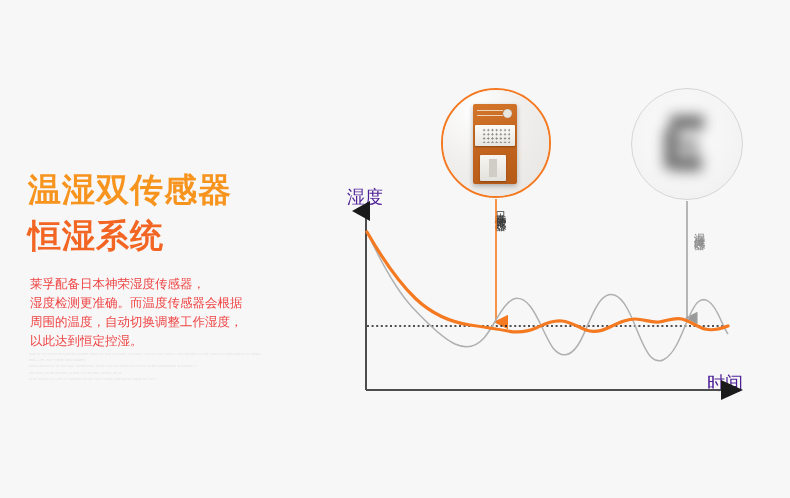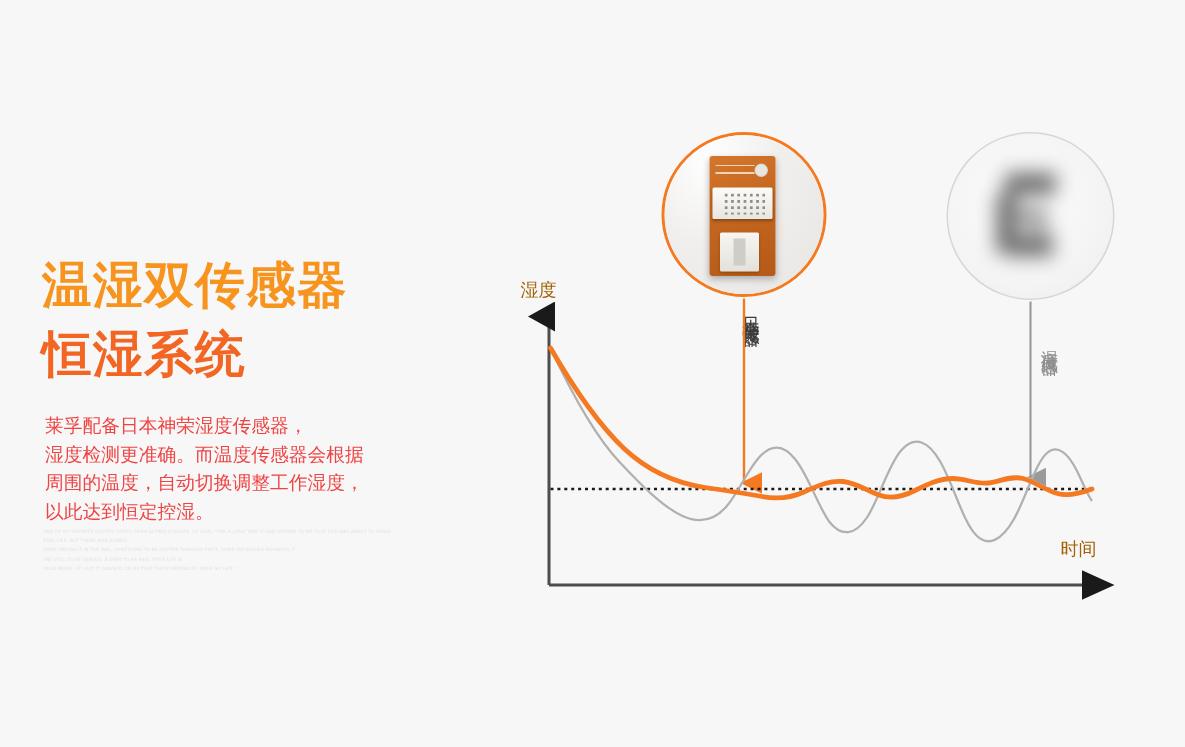--- a/index.html
+++ b/index.html
@@ -39,26 +39,26 @@
     font-size:2.9px;
     line-height:6.2px;
     color:#e2e2e2;
     white-space:pre-line;
     letter-spacing:0.12px;
   }
 
   
   .axis-label {
     position:absolute;
-    font-size:12px;
-    color:#a16207;
+    font-size:18px;
+    color:#4c1d95;
     white-space:nowrap;
   }
   .ylabel { left:347px; top:185px; }
-  .xlabel { left:707px; top:358px; }
+  .xlabel { left:707px; top:371px; }
 
   
   .vtext {
     position:absolute;
     writing-mode:vertical-rl;
     text-orientation:upright;
     font-size:11.5px;
     line-height:13.5px;
     letter-spacing:1.5px;
     white-space:nowrap;

